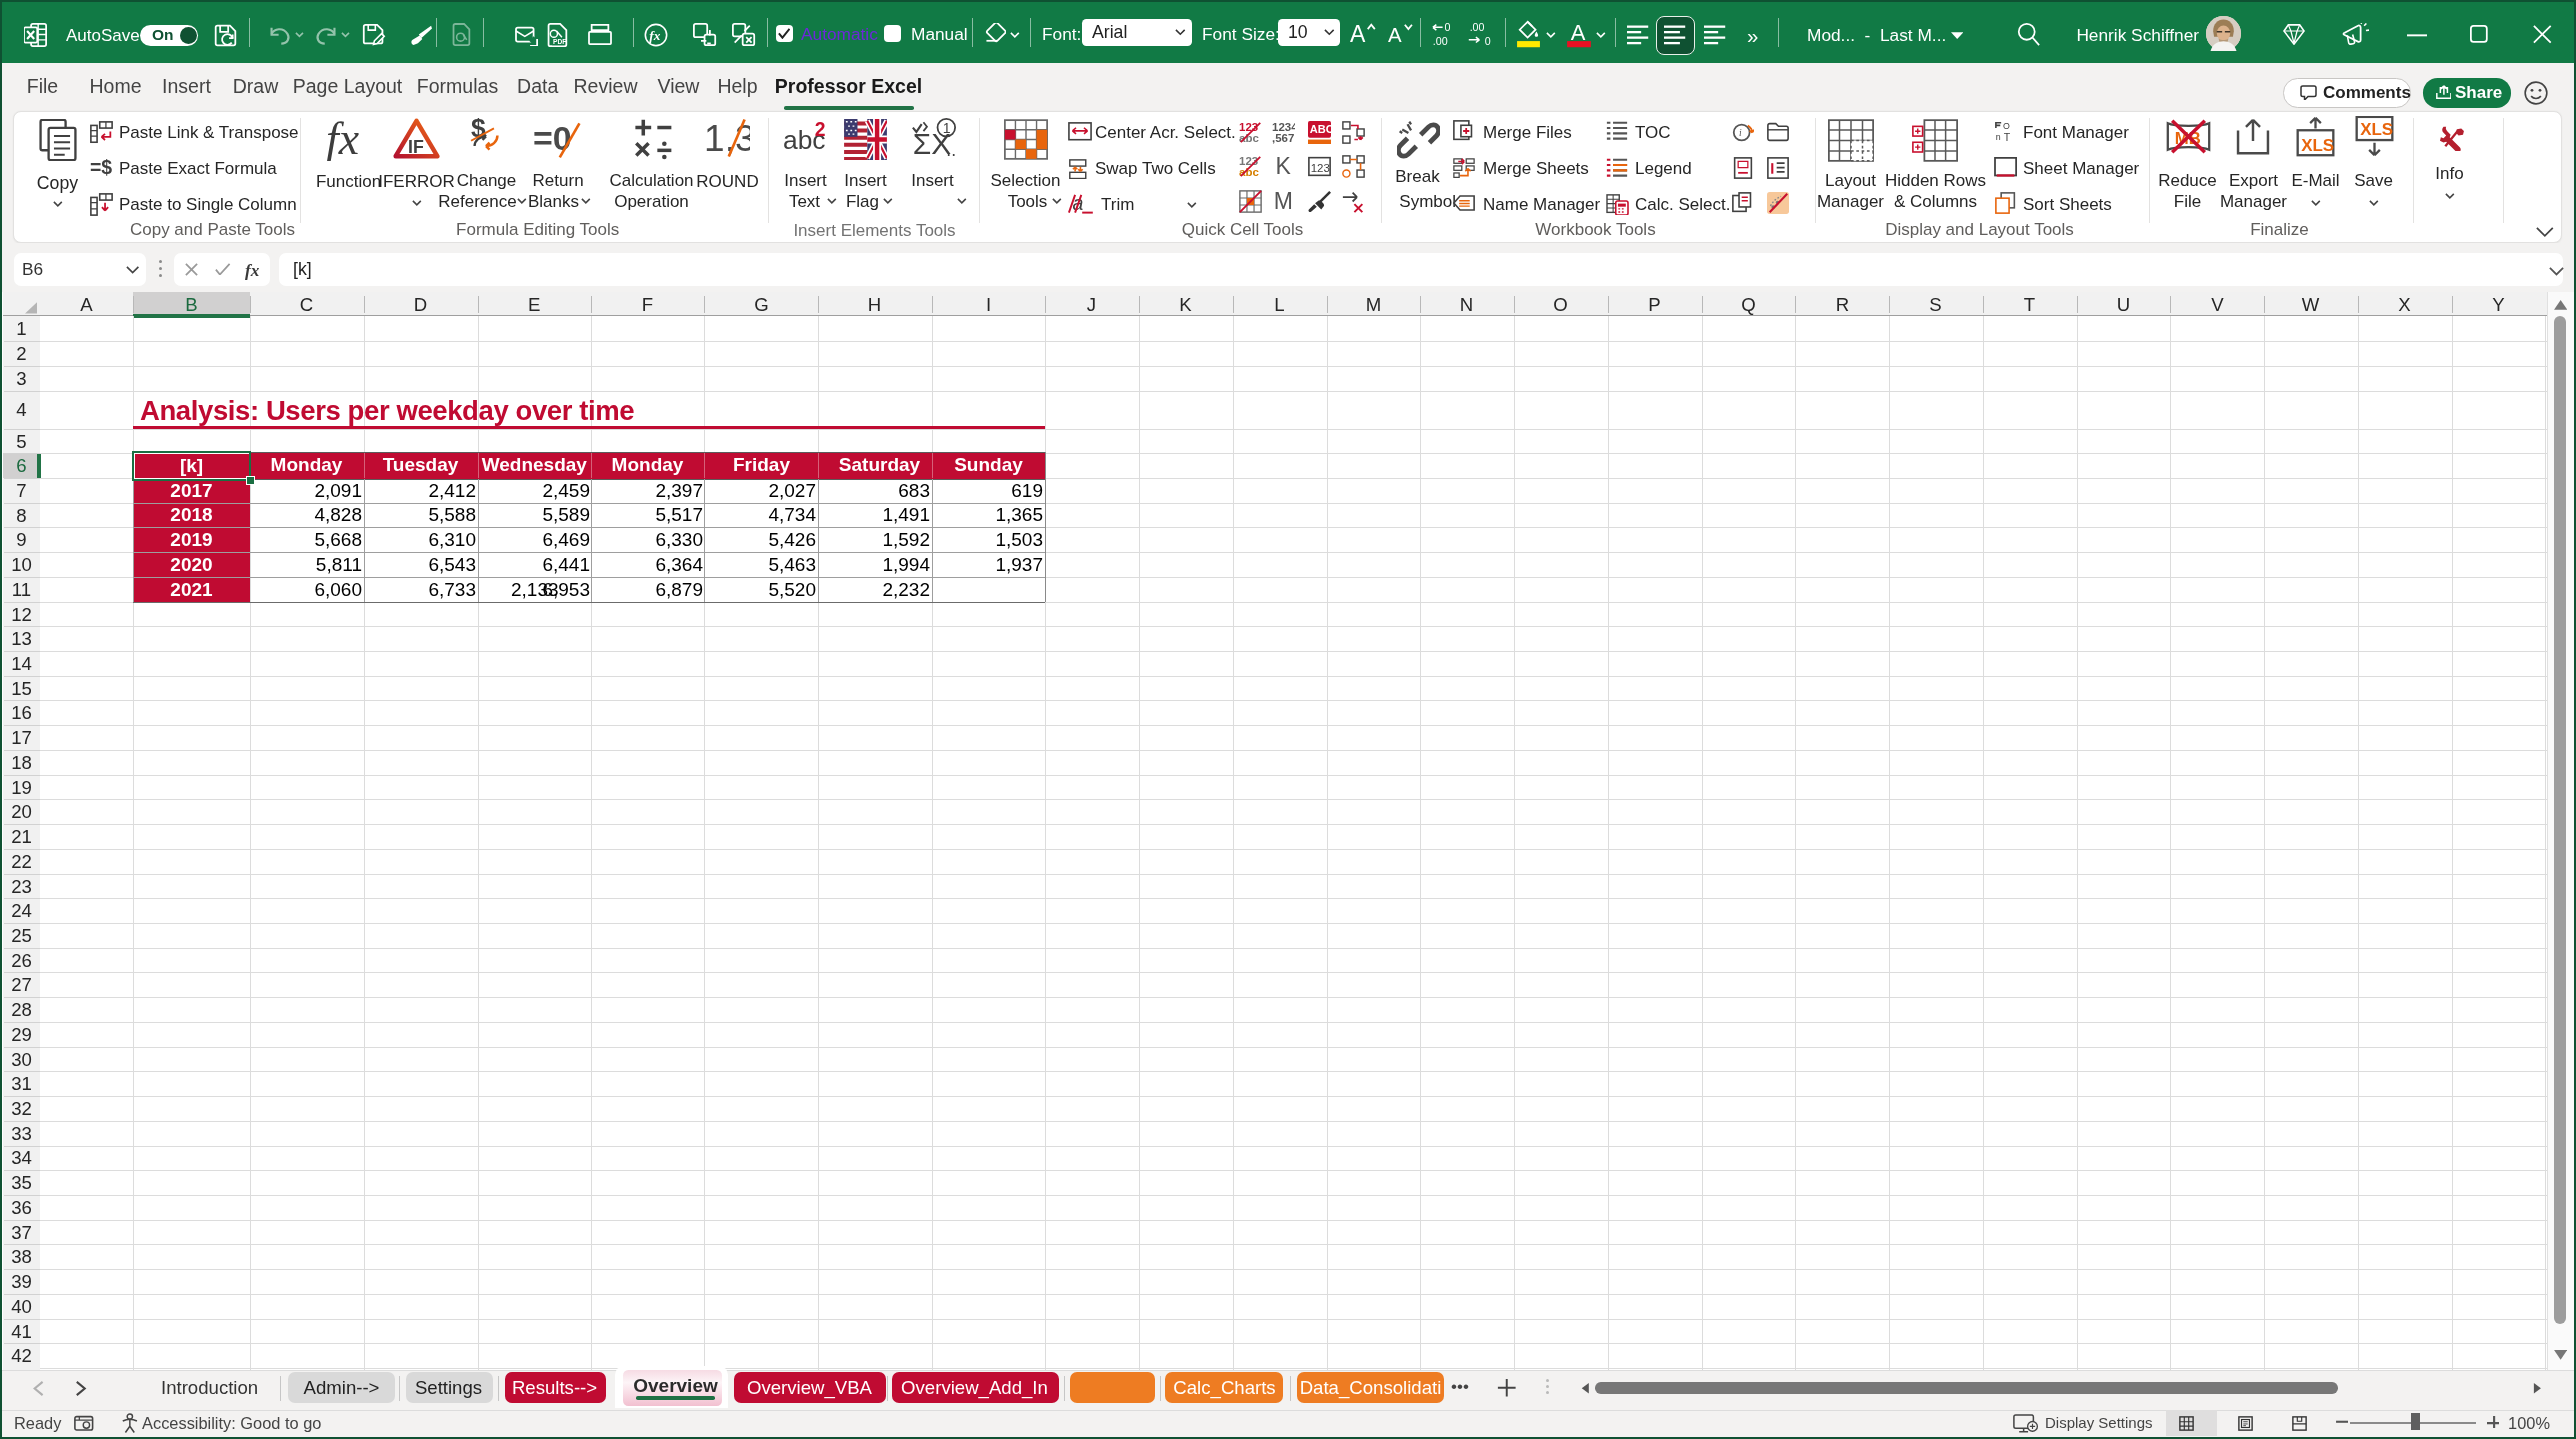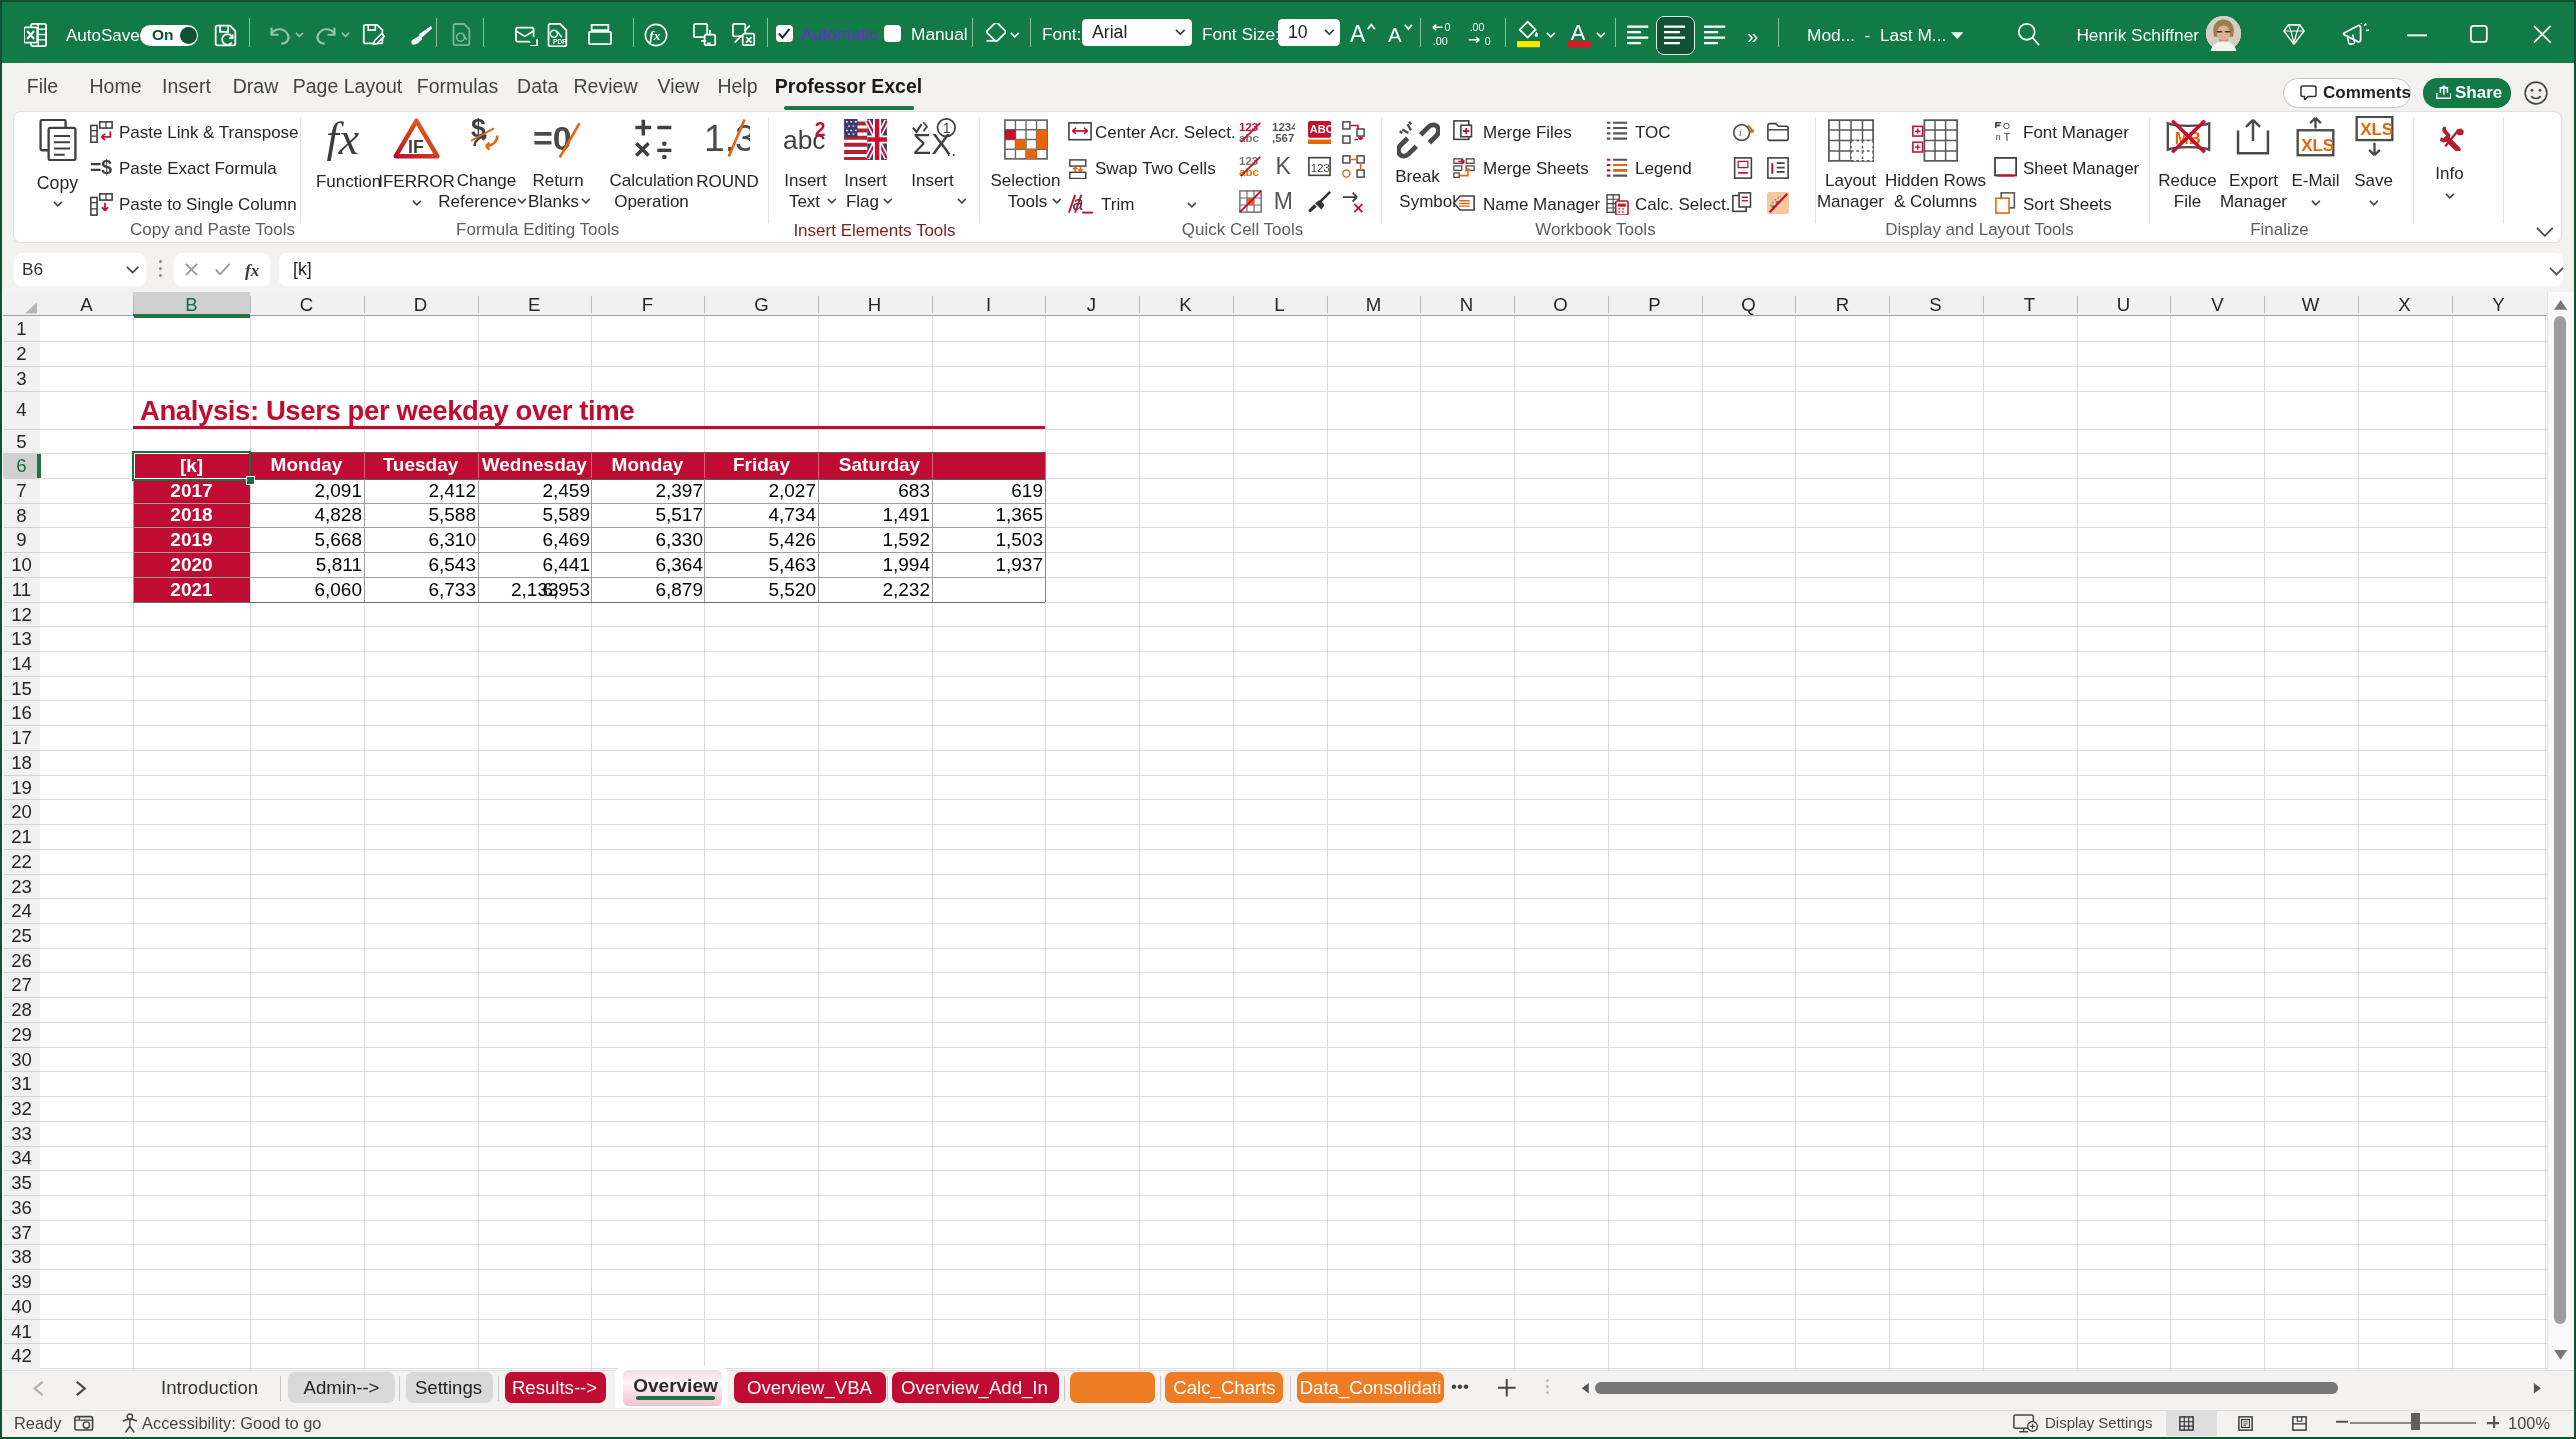--- a/index.html
+++ b/index.html
@@ -248,21 +248,21 @@
 <div style="position:absolute;left:300px;top:118px;width:1.1px;height:105px;background:#e3e2e1;"></div>
 <div style="position:absolute;left:768px;top:118px;width:1.1px;height:105px;background:#e3e2e1;"></div>
 <div style="position:absolute;left:979px;top:118px;width:1.1px;height:105px;background:#e3e2e1;"></div>
 <div style="position:absolute;left:1381px;top:118px;width:1.1px;height:105px;background:#e3e2e1;"></div>
 <div style="position:absolute;left:1815px;top:118px;width:1.1px;height:105px;background:#e3e2e1;"></div>
 <div style="position:absolute;left:2149px;top:118px;width:1.1px;height:105px;background:#e3e2e1;"></div>
 <div style="position:absolute;left:2413px;top:118px;width:1.1px;height:105px;background:#e3e2e1;"></div>
 <div style="position:absolute;left:2503px;top:118px;width:1.1px;height:105px;background:#e3e2e1;"></div>
 <div style="position:absolute;left:-319px;top:215px;font-size:17px;color:#605e5c;font-weight:400;white-space:nowrap;line-height:29px;text-align:center;width:1063px;">Copy and Paste Tools</div>
 <div style="position:absolute;left:6.2px;top:215px;font-size:17px;color:#605e5c;font-weight:400;white-space:nowrap;line-height:29px;text-align:center;width:1063px;">Formula Editing Tools</div>
-<div style="position:absolute;left:343px;top:216px;font-size:17px;color:#7f1d1d;font-weight:400;white-space:nowrap;line-height:29px;text-align:center;width:1063px;">Insert Elements Tools</div>
+<div style="position:absolute;left:343px;top:216px;font-size:17px;color:#737373;font-weight:400;white-space:nowrap;line-height:29px;text-align:center;width:1063px;">Insert Elements Tools</div>
 <div style="position:absolute;left:711px;top:215px;font-size:17px;color:#605e5c;font-weight:400;white-space:nowrap;line-height:29px;text-align:center;width:1063px;">Quick Cell Tools</div>
 <div style="position:absolute;left:1064px;top:215px;font-size:17px;color:#605e5c;font-weight:400;white-space:nowrap;line-height:29px;text-align:center;width:1063px;">Workbook Tools</div>
 <div style="position:absolute;left:1448px;top:215px;font-size:17px;color:#605e5c;font-weight:400;white-space:nowrap;line-height:29px;text-align:center;width:1063px;">Display and Layout Tools</div>
 <div style="position:absolute;left:1748px;top:215px;font-size:17px;color:#605e5c;font-weight:400;white-space:nowrap;line-height:29px;text-align:center;width:1063px;">Finalize</div>
 <svg style="position:absolute;left:2536px;top:227px" width="17.7" height="10.6" viewBox="0 0 20 12" fill="none">
       <path d="M1 1l9 9 9-9" stroke="#444" stroke-width="2"></path>
     </svg>
 <svg style="position:absolute;left:37px;top:119px" width="42" height="42" viewBox="0 0 47 47" fill="none">
       <rect x="4" y="1" width="28" height="34" rx="2" stroke="#404040" stroke-width="2.6"></rect>
       <rect x="13" y="10" width="30" height="36" rx="2" fill="#fff" stroke="#404040" stroke-width="2.6"></rect>
@@ -868,20 +868,21 @@
 <div style="position:absolute;left:-111px;top:449px;font-size:19px;color:#fff;font-weight:700;white-space:nowrap;line-height:32px;text-align:center;width:1063px;">Tuesday</div>
 <div style="position:absolute;left:364px;top:453px;width:1px;height:25px;background:rgba(255,255,255,0.35);"></div>
 <div style="position:absolute;left:2.8px;top:449px;font-size:19px;color:#fff;font-weight:700;white-space:nowrap;line-height:32px;text-align:center;width:1063px;">Wednesday</div>
 <div style="position:absolute;left:478px;top:453px;width:1px;height:25px;background:rgba(255,255,255,0.35);"></div>
 <div style="position:absolute;left:116px;top:449px;font-size:19px;color:#fff;font-weight:700;white-space:nowrap;line-height:32px;text-align:center;width:1063px;">Monday</div>
 <div style="position:absolute;left:591px;top:453px;width:1px;height:25px;background:rgba(255,255,255,0.35);"></div>
 <div style="position:absolute;left:230px;top:449px;font-size:19px;color:#fff;font-weight:700;white-space:nowrap;line-height:32px;text-align:center;width:1063px;">Friday</div>
 <div style="position:absolute;left:704px;top:453px;width:1px;height:25px;background:rgba(255,255,255,0.35);"></div>
 <div style="position:absolute;left:348px;top:449px;font-size:19px;color:#fff;font-weight:700;white-space:nowrap;line-height:32px;text-align:center;width:1063px;">Saturday</div>
 <div style="position:absolute;left:818px;top:453px;width:1px;height:25px;background:rgba(255,255,255,0.35);"></div>
+<div style="position:absolute;left:457px;top:449px;font-size:19px;color:#fff;font-weight:700;white-space:nowrap;line-height:32px;text-align:center;width:1063px;">Sunday</div>
 <div style="position:absolute;left:932px;top:453px;width:1px;height:25px;background:rgba(255,255,255,0.35);"></div>
 <div style="position:absolute;left:133px;top:479px;width:117px;height:123px;background:#c00b32;"></div>
 <div style="position:absolute;left:-340px;top:475px;font-size:19px;color:#fff;font-weight:700;white-space:nowrap;line-height:32px;text-align:center;width:1063px;">2017</div>
 <div style="position:absolute;left:-340px;top:499px;font-size:19px;color:#fff;font-weight:700;white-space:nowrap;line-height:32px;text-align:center;width:1063px;">2018</div>
 <div style="position:absolute;left:-340px;top:524px;font-size:19px;color:#fff;font-weight:700;white-space:nowrap;line-height:32px;text-align:center;width:1063px;">2019</div>
 <div style="position:absolute;left:-340px;top:549px;font-size:19px;color:#fff;font-weight:700;white-space:nowrap;line-height:32px;text-align:center;width:1063px;">2020</div>
 <div style="position:absolute;left:-340px;top:574px;font-size:19px;color:#fff;font-weight:700;white-space:nowrap;line-height:32px;text-align:center;width:1063px;">2021</div>
 <div style="position:absolute;left:-170px;top:475px;font-size:19px;color:#000;font-weight:400;white-space:nowrap;line-height:32px;text-align:right;width:532px;">2,091</div>
 <div style="position:absolute;left:-56px;top:475px;font-size:19px;color:#000;font-weight:400;white-space:nowrap;line-height:32px;text-align:right;width:532px;">2,412</div>
 <div style="position:absolute;left:58px;top:475px;font-size:19px;color:#000;font-weight:400;white-space:nowrap;line-height:32px;text-align:right;width:532px;">2,459</div>

